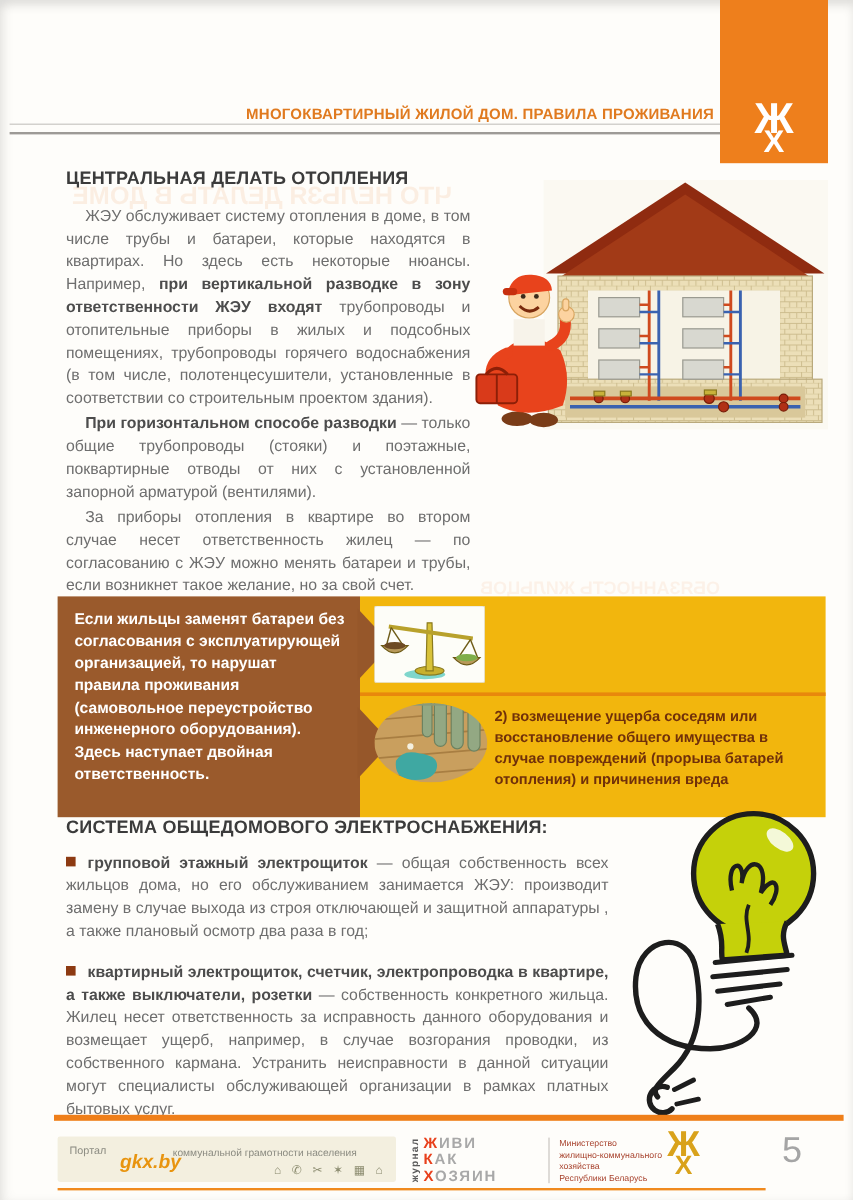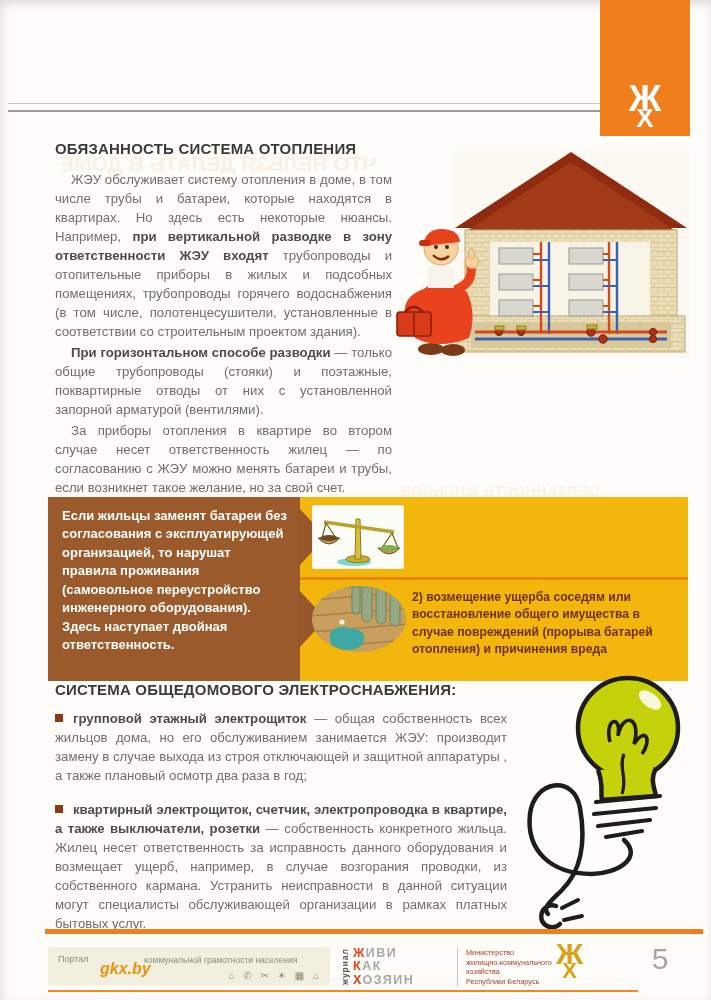--- a/index.html
+++ b/index.html
@@ -76,29 +76,30 @@
 </style>
 </head>
 <body>
 
 <div class="page">
 
   <div class="abs ghost" style="left:60px; top:152px; font-size:21px;">ЧТО НЕЛЬЗЯ ДЕЛАТЬ В ДОМЕ</div>
   <div class="abs ghost" style="left:400px; top:482px; font-size:15px; opacity:.12;">ОБЯЗАННОСТЬ ЖИЛЬЦОВ</div>
 
   <div class="abs hdr-rule2"></div>
+  <div class="abs hdr-title">МНОГОКВАРТИРНЫЙ ЖИЛОЙ ДОМ. ПРАВИЛА ПРОЖИВАНИЯ</div>
   <div class="abs hdr-rule"></div>
   <div class="abs logo-block">
     <div class="emblem white">
       <span class="e1">Ж</span>
       <span class="e2">Х</span>
     </div>
   </div>
 
-  <div class="abs sec-title" style="left:55px; top:140px;">ОБЯЗАННОСТЬ СИСТЕМА ОТОПЛЕНИЯ</div>
+  <div class="abs sec-title" style="left:55px; top:140px;">ЦЕНТРАЛЬНАЯ ДЕЛАТЬ ОТОПЛЕНИЯ</div>
 
   <div class="abs bodycol">
     <p><span>ЖЭУ обслуживает систему отопления в доме, в том числе трубы и батареи, которые находятся в квартирах. Но здесь есть некоторые нюансы. Например, </span><b>при вертикальной разводке в зону ответственности ЖЭУ входят</b><span> трубопроводы и отопительные приборы в жилых и подсобных помещениях, трубопроводы горячего водоснабжения (в том числе, полотенцесушители, установленные в соответствии со строительным проектом здания).</span></p>
     <p><b>При горизонтальном способе разводки</b><span> — только общие трубопроводы (стояки) и поэтажные, поквартирные отводы от них с установленной запорной арматурой (вентилями).</span></p>
     <p>За приборы отопления в квартире во втором случае несет ответственность жилец — по согласованию с ЖЭУ можно менять батареи и трубы, если возникнет такое желание, но за свой счет.</p>
   </div>
 
   <div class="abs" style="left:395px; top:148px; width:295px; height:210px;">
     <svg width="295" height="210" viewBox="0 0 295 210">
       <defs>

